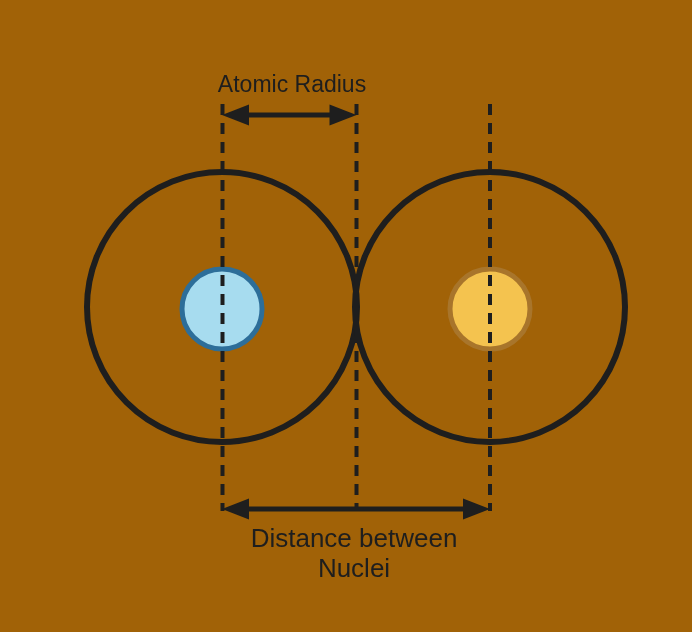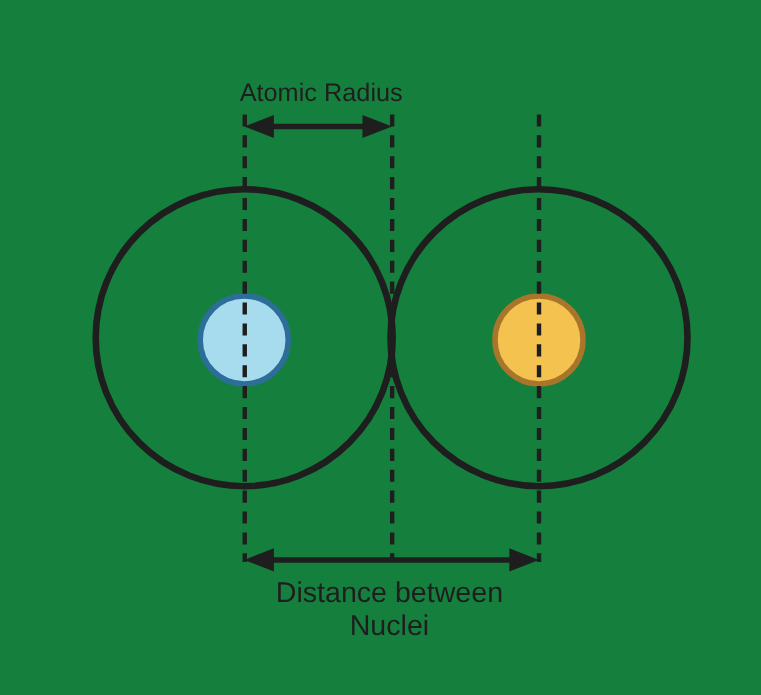--- a/index.html
+++ b/index.html
@@ -7,21 +7,21 @@
     padding: 0;
     width: 692px;
     height: 632px;
     background: #ffffff;
     overflow: hidden;
   }
   .canvas {
     position: relative;
     width: 692px;
     height: 632px;
-    background: #15803d;
+    background: #a16207;
   }
   svg text {
     font-family: "Liberation Sans", sans-serif;
     font-weight: 400;
   }
   .title-label { font-size: 23px; }
   .dist-label  { font-size: 26px; }
 </style>
 </head>
 <body style="background: rgb(255, 255, 255);">

